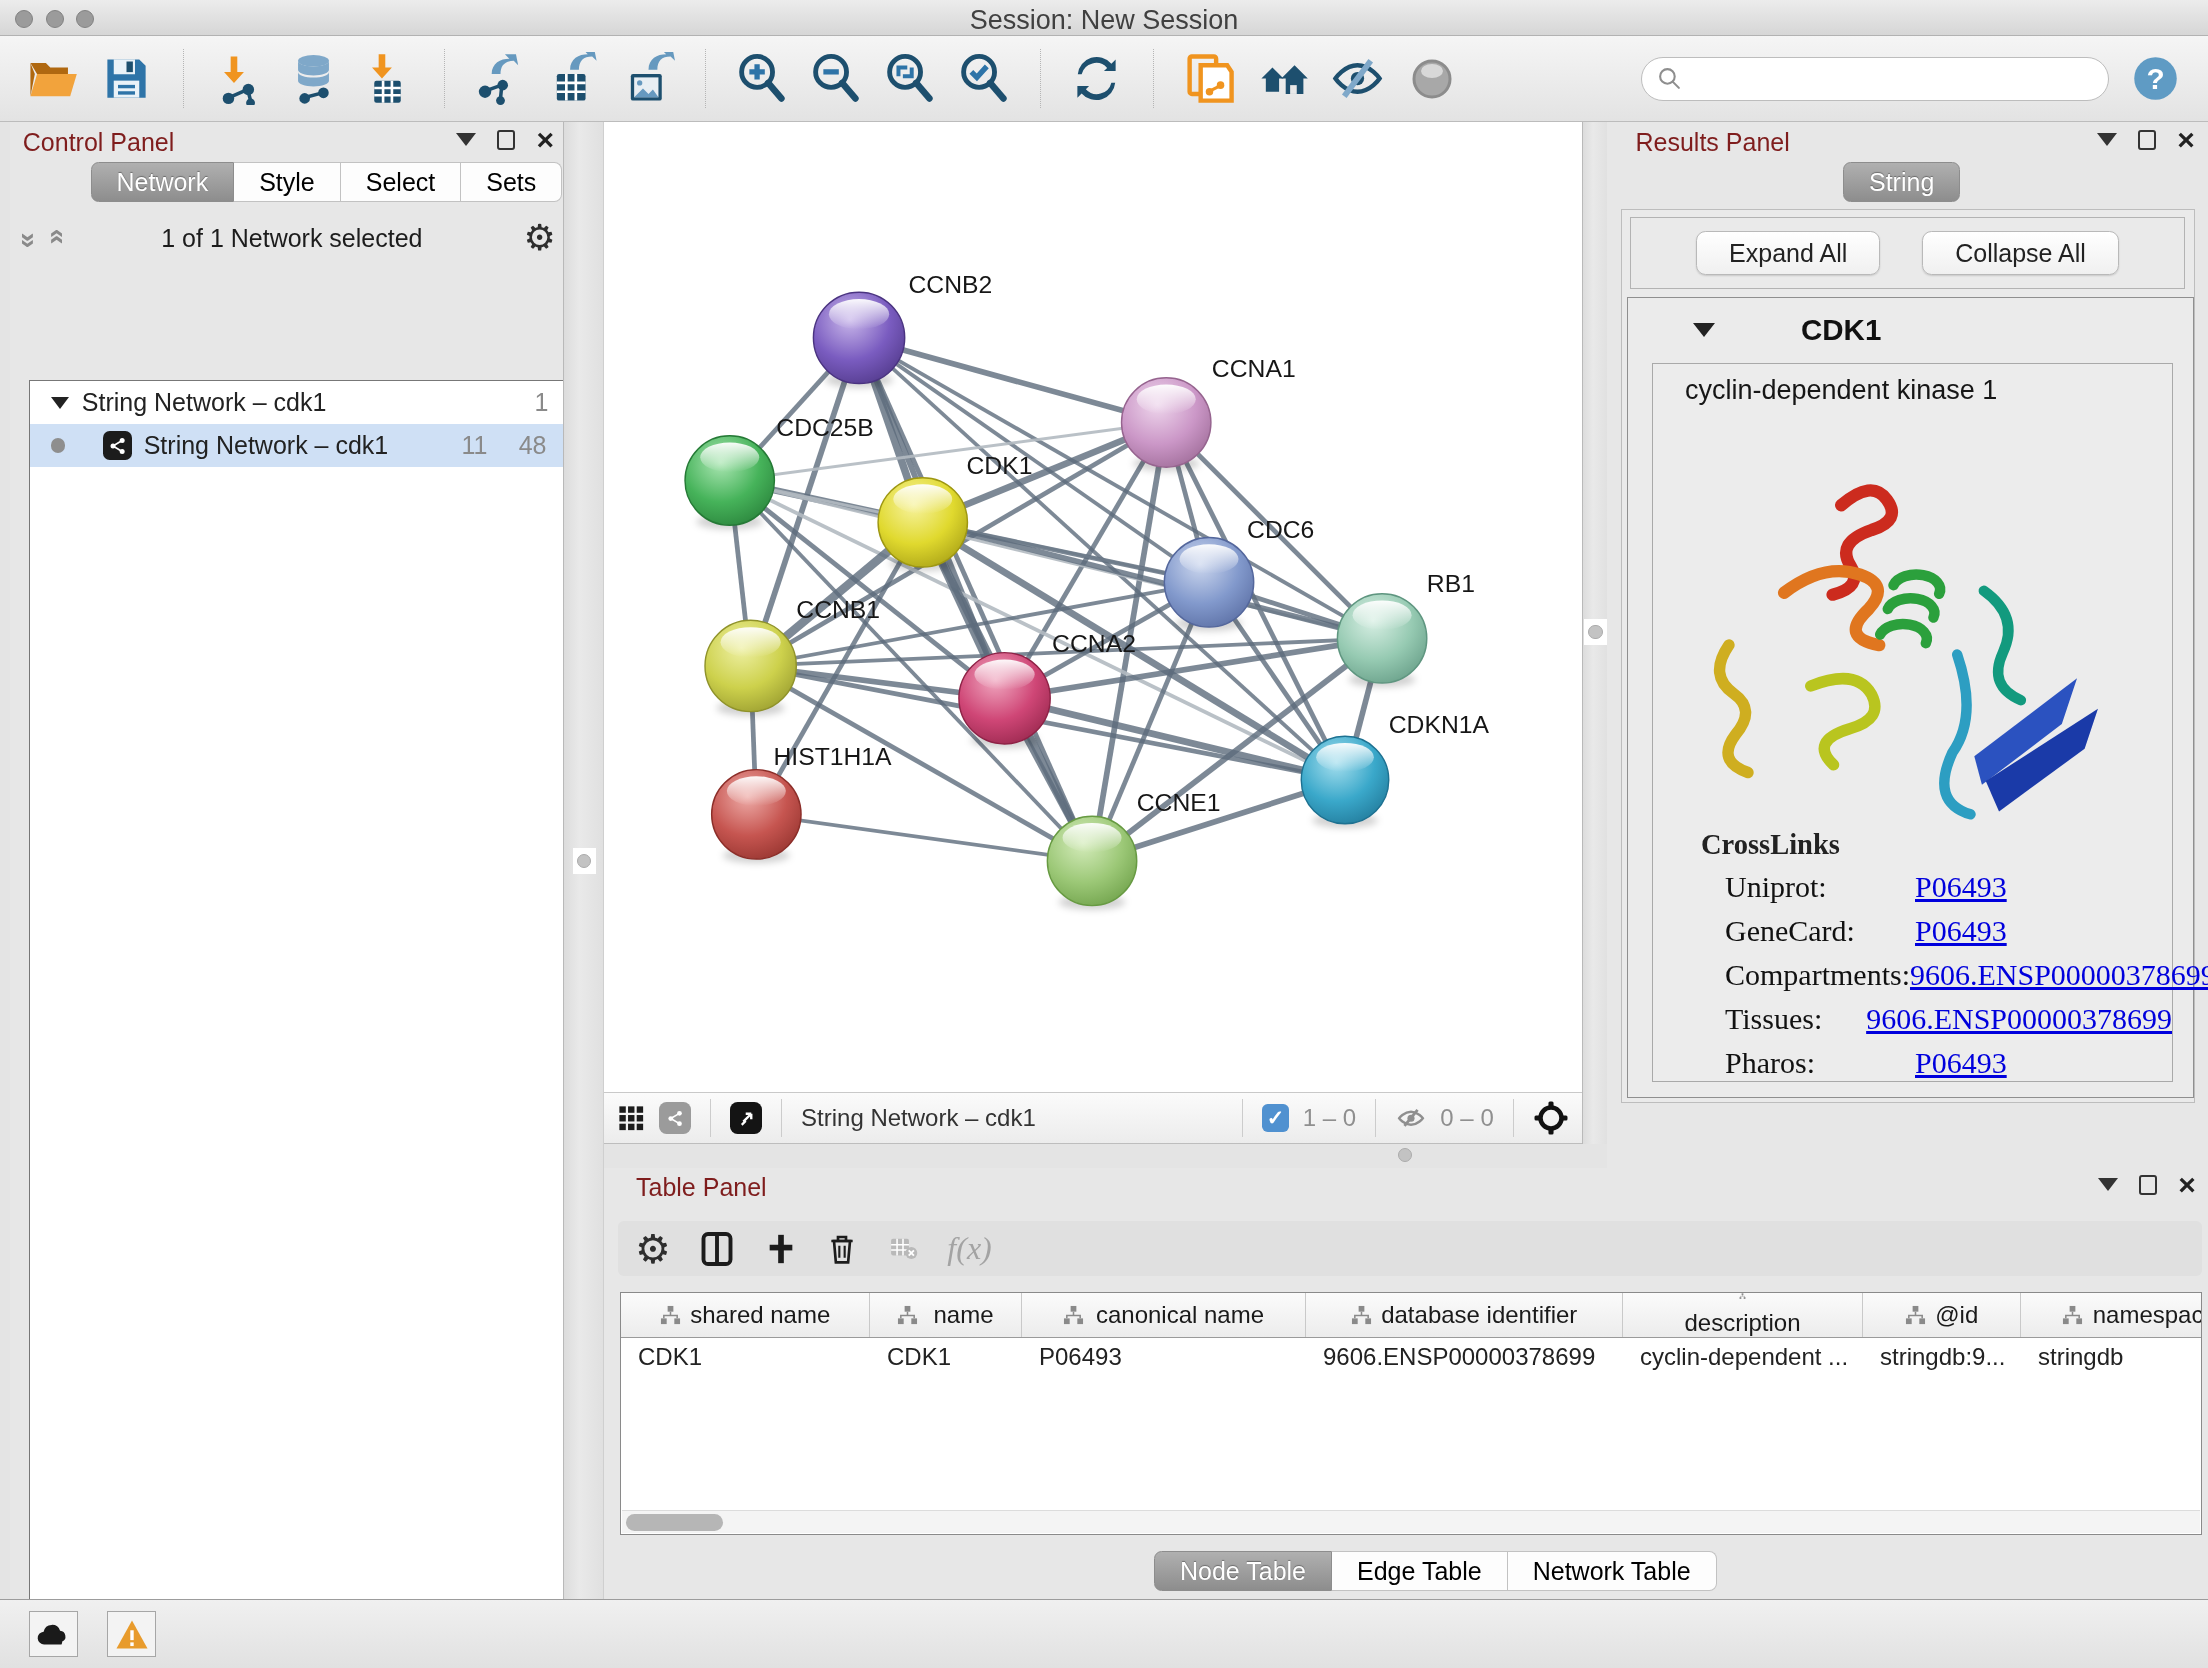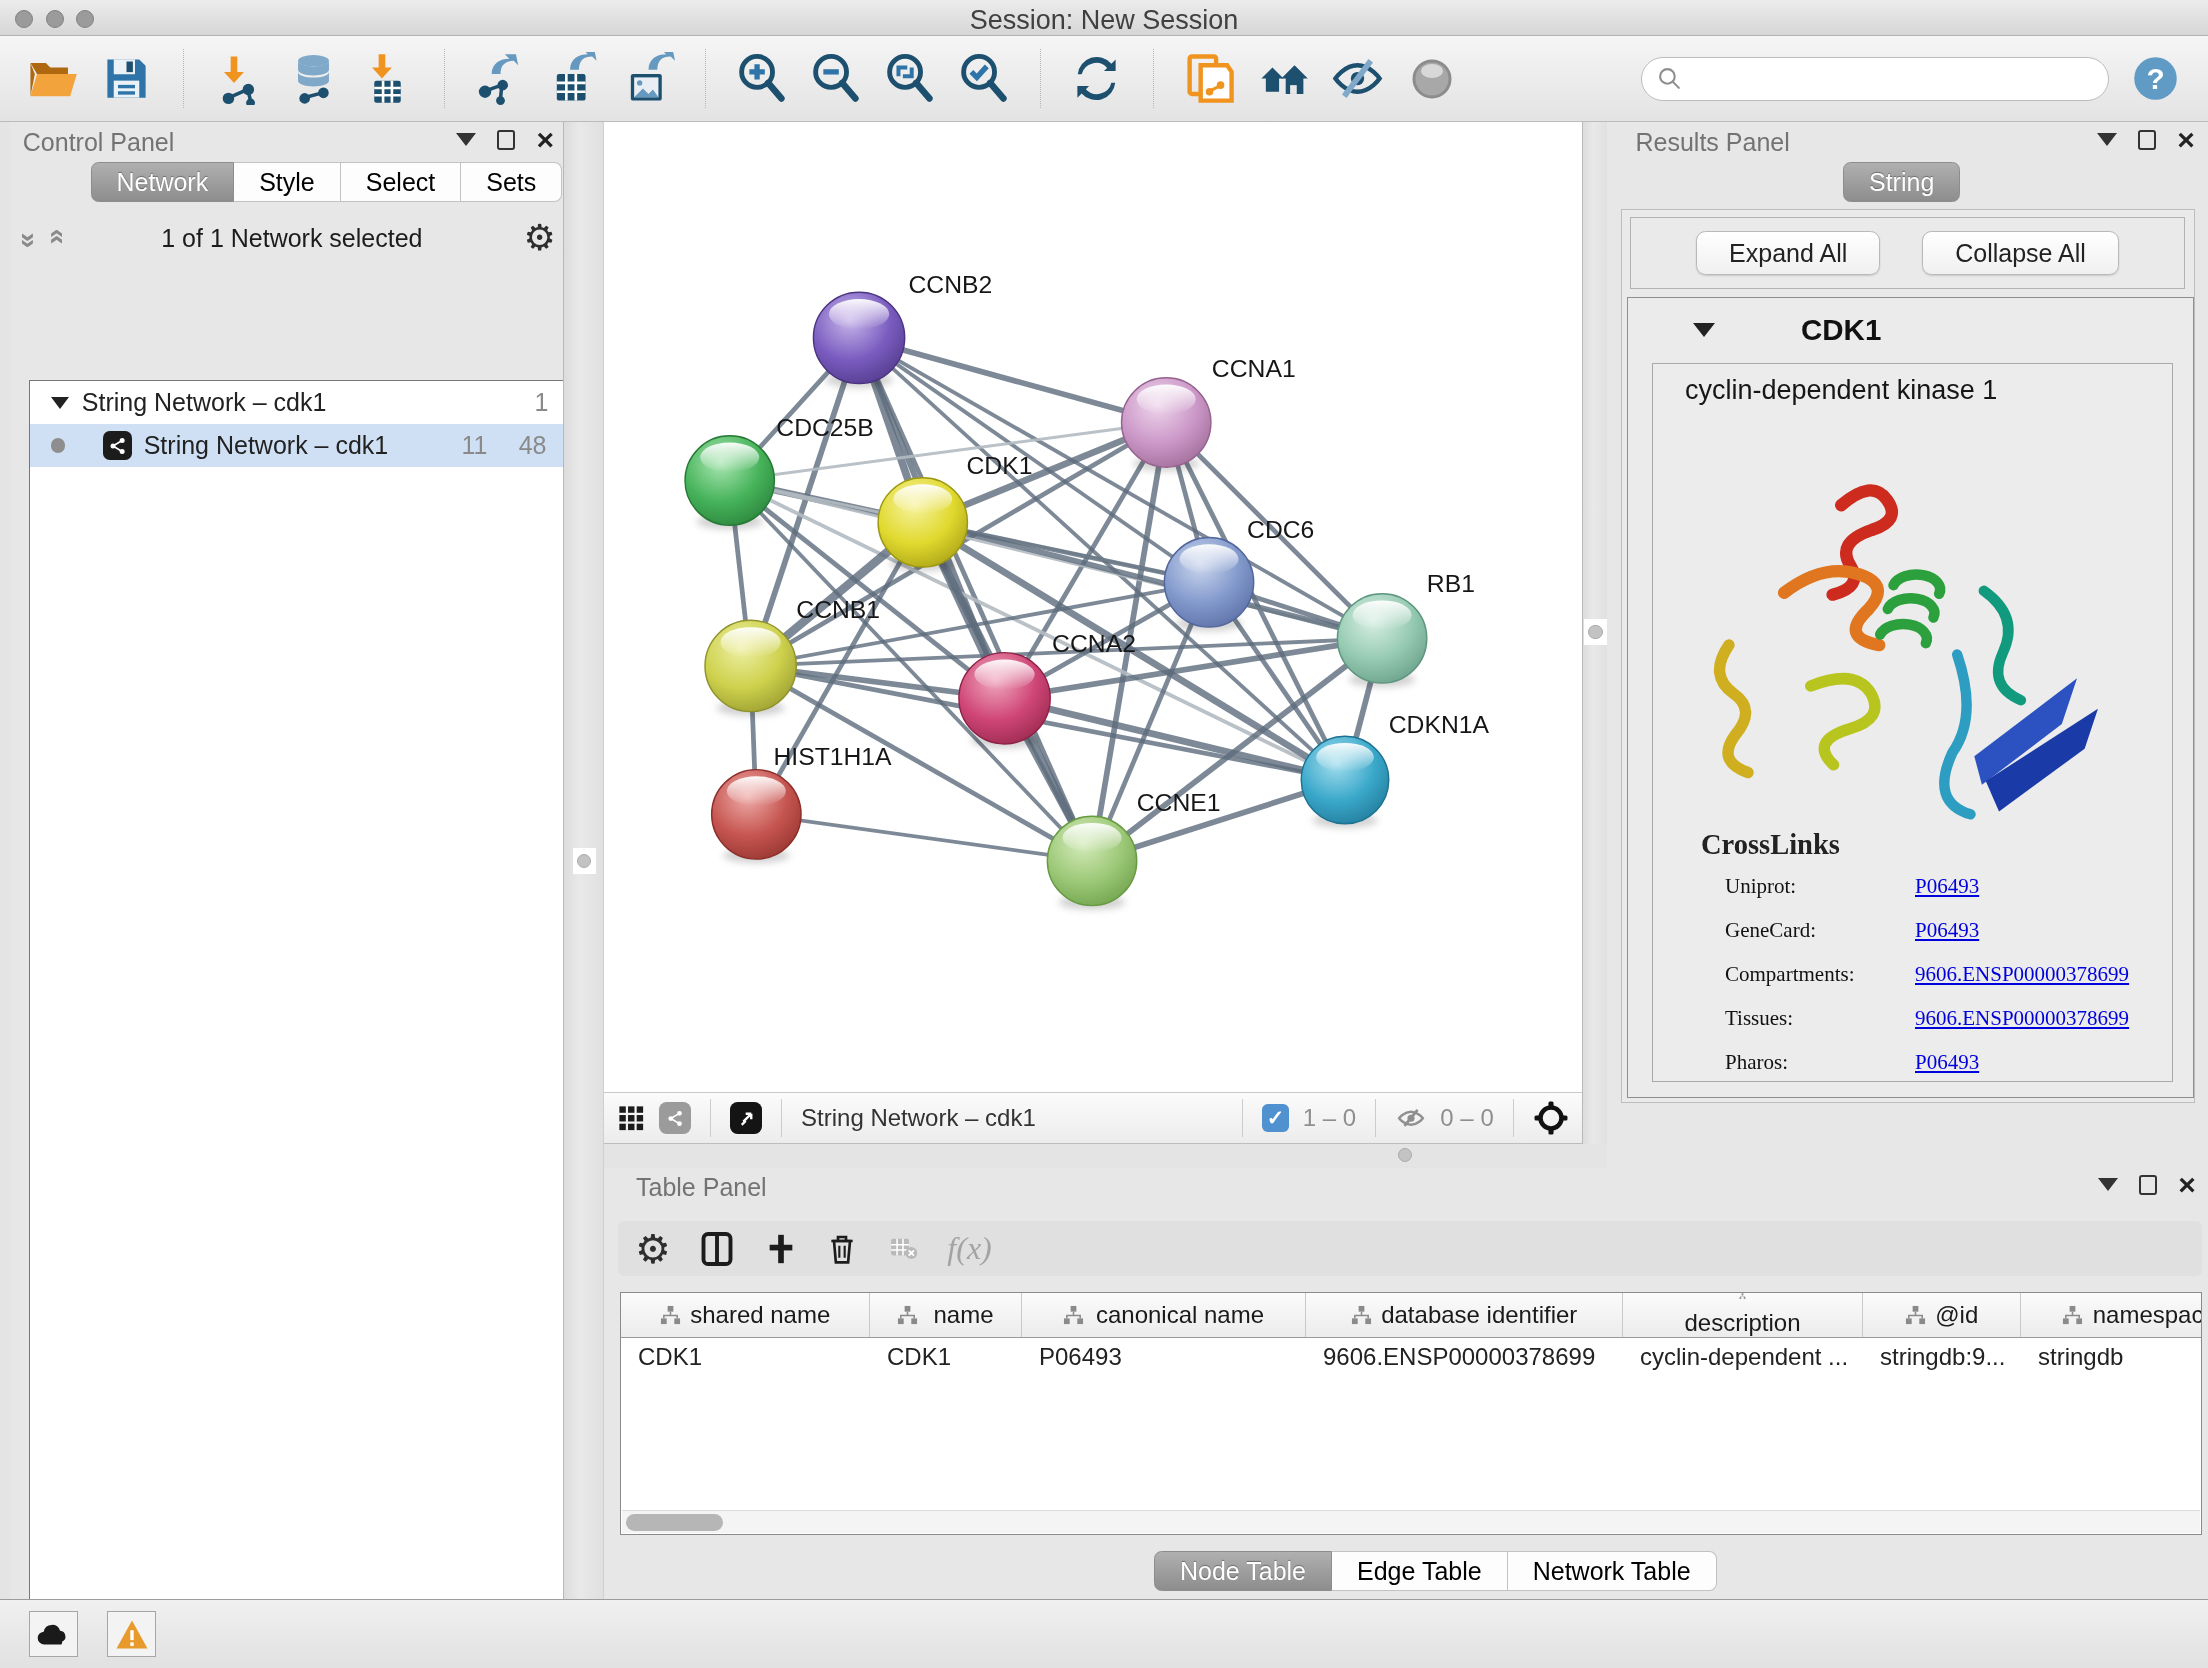--- a/index.html
+++ b/index.html
@@ -13,21 +13,21 @@
   .win-title { width:100%; top:4.8px; text-align:center; font-size:27px; color:#404040; font-weight:500; }
 
   
   .toolbar { left:0; top:36px; width:2208px; height:86px; background:linear-gradient(#f5f5f5,#e3e3e3); border-bottom:1px solid #bcbcbc; display:flex; align-items:center; padding:0 25px; gap:19px; }
   .tbi { width:55px; height:55px; display:flex; align-items:center; justify-content:center; }
   .tb-sep { width:0; height:59px; border-left:1.9px dotted #b5b5b5; margin:0 9.5px; }
   .searchbox { margin-left:auto; width:468px; height:44px; background:#fff; border:1px solid #bdbdbd; border-radius:22px; display:flex; align-items:center; padding:0 15px; gap:9.5px; }
   .searchbox input { border:none; outline:none; flex:1; font-size:23px; font-family:inherit; background:transparent; }
 
   
-  .panel-title { font-size:25px; color:#737373; }
+  .panel-title { font-size:25px; color:#7f1d1d; }
   .pt-icons { display:flex; align-items:center; gap:21px; }
   .tri-down { width:0; height:0; border-left:10.5px solid transparent; border-right:10.5px solid transparent; border-top:13.3px solid #333; }
   .float-box { width:18px; height:20px; border:2.9px solid #333; border-radius:2.9px; }
   .close-x { font-size:30px; font-weight:900; color:#222; line-height:19px; }
 
   
   .tabstrip { display:flex; }
   .tab { height:40px; padding:0 25px; display:flex; align-items:center; justify-content:center; font-size:25px; background:#fdfdfd; border:1px solid #c2c2c2; border-left:none; color:#000000; }
   .tab:first-child { border-left:1px solid #c2c2c2; border-radius:7.6px 0 0 7.6px; }
   .tab:last-child { border-radius:0 7.6px 7.6px 0; }
@@ -56,21 +56,21 @@
   .gray-num { color:#8f8f8f; }
 
   
   .results { left:1607px; top:122px; width:601px; height:1477px; background:#e7e7e7; }
   .r-outer { left:1621px; top:209px; width:574px; height:894px; background:#eaeaea; border:1px solid #bdbdbd; }
   .r-buttons { left:1630px; top:217px; width:555px; height:72px; border:1px solid #b3b3b3; display:flex; align-items:center; justify-content:center; gap:42px; }
   .btn { height:44px; padding:0 32px; background:linear-gradient(#ffffff,#f0f0f0); border:1px solid #b9b9b9; border-radius:9.5px; font-size:25px; display:flex; align-items:center; box-shadow:0 1px 1.9px rgba(0,0,0,.15); }
   .r-section { left:1627px; top:297px; width:567px; height:801px; background:#ebebeb; border:1.9px solid #8f8f8f; }
   .r-content { left:1652px; top:363px; width:521px; height:719px; background:#ececec; border:1px solid #a9a9a9; }
   .serif { font-family:"Liberation Serif",serif; }
-  .xl-row { display:flex; font-size:21px; height:44px; align-items:center; }
+  .xl-row { display:flex; font-size:30px; height:44px; align-items:center; }
   .xl-label { width:190px; color:#111; }
   .xl-link { color:#0000dd; text-decoration:underline; }
 
   
   .tbl-toolbar { left:618px; top:1221px; width:1584px; height:55px; background:#e0e0e0; border-radius:5.7px; display:flex; align-items:center; padding:0 17px; gap:28.5px; }
   .tbl-box { left:620px; top:1292px; width:1582px; height:243px; background:#fff; border:1.9px solid #8a8a8a; overflow:hidden; }
   .thead { display:flex; height:45px; background:linear-gradient(#fbfbfb,#ececec); border-bottom:1.9px solid #9a9a9a; }
   .th { display:flex; align-items:center; justify-content:center; gap:9.5px; font-size:24px; color:#1a1a1a; border-right:1px solid #c9c9c9; flex:none; overflow:hidden; white-space:nowrap; }
   .trow { display:flex; height:38px; align-items:center; }
   .td { font-size:24px; padding-left:17px; flex:none; overflow:hidden; white-space:nowrap; }

